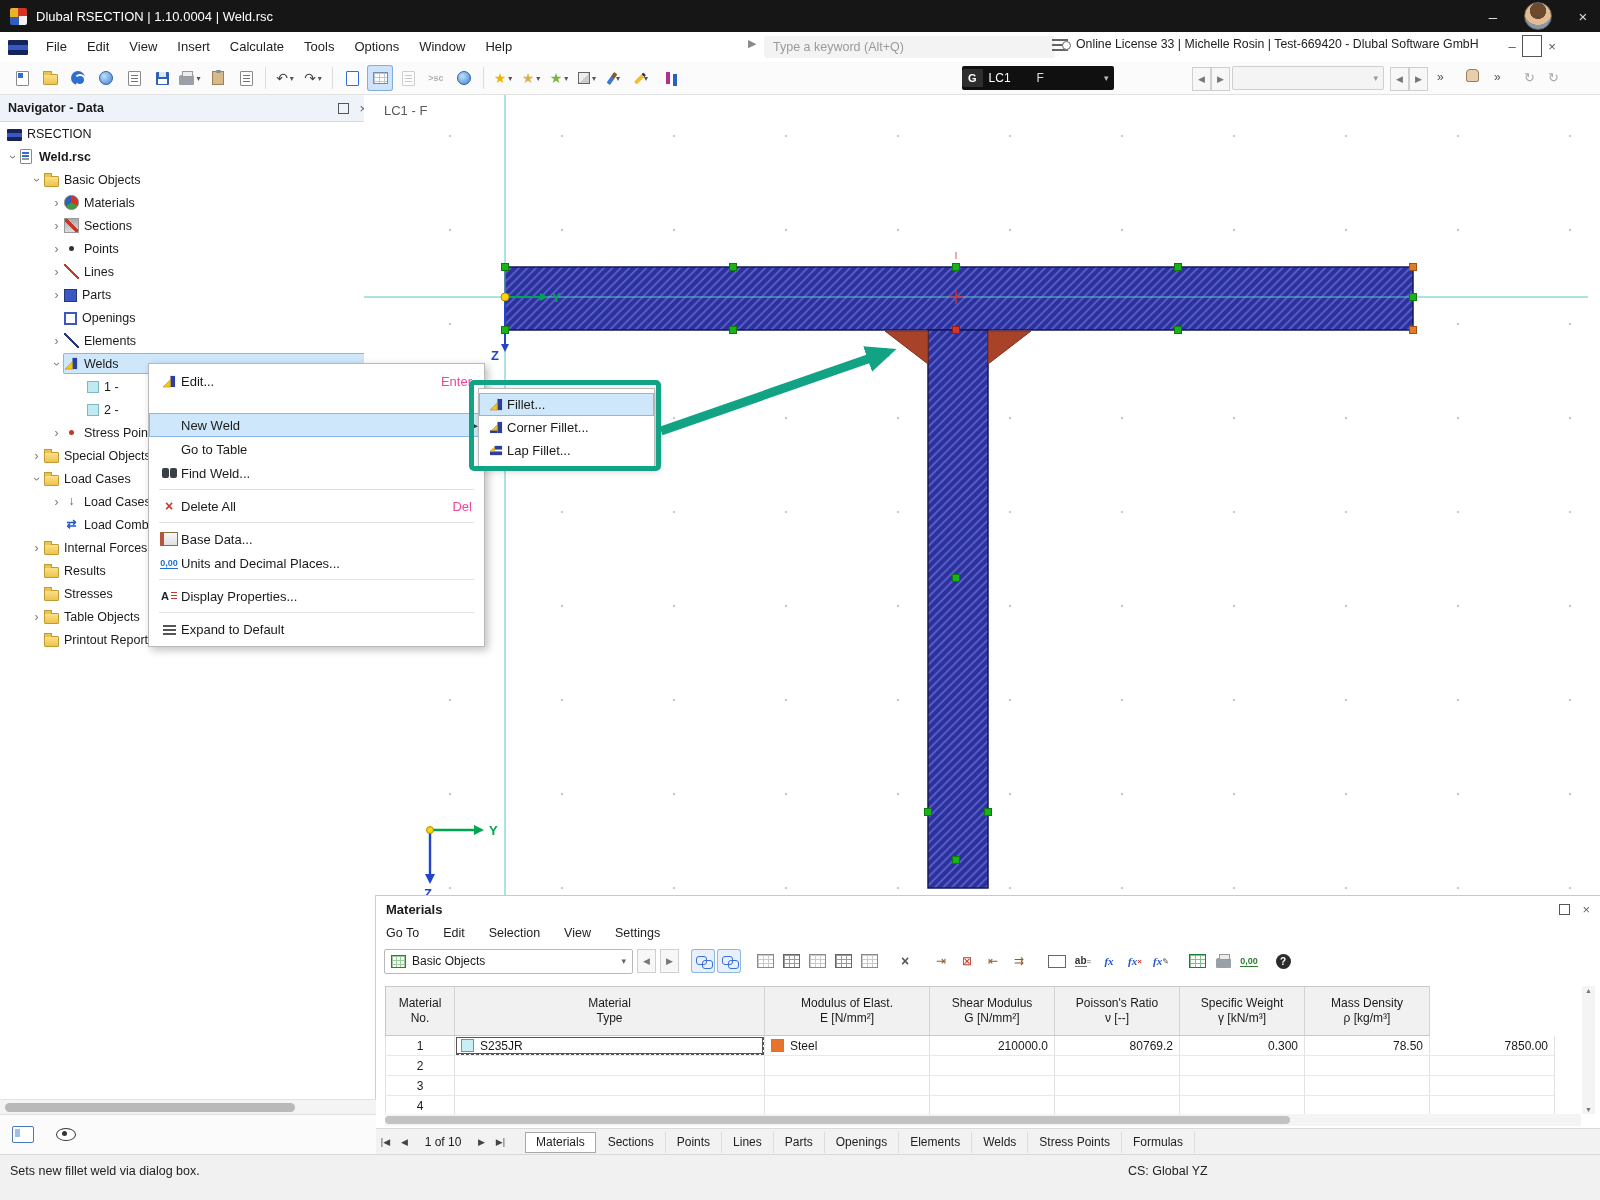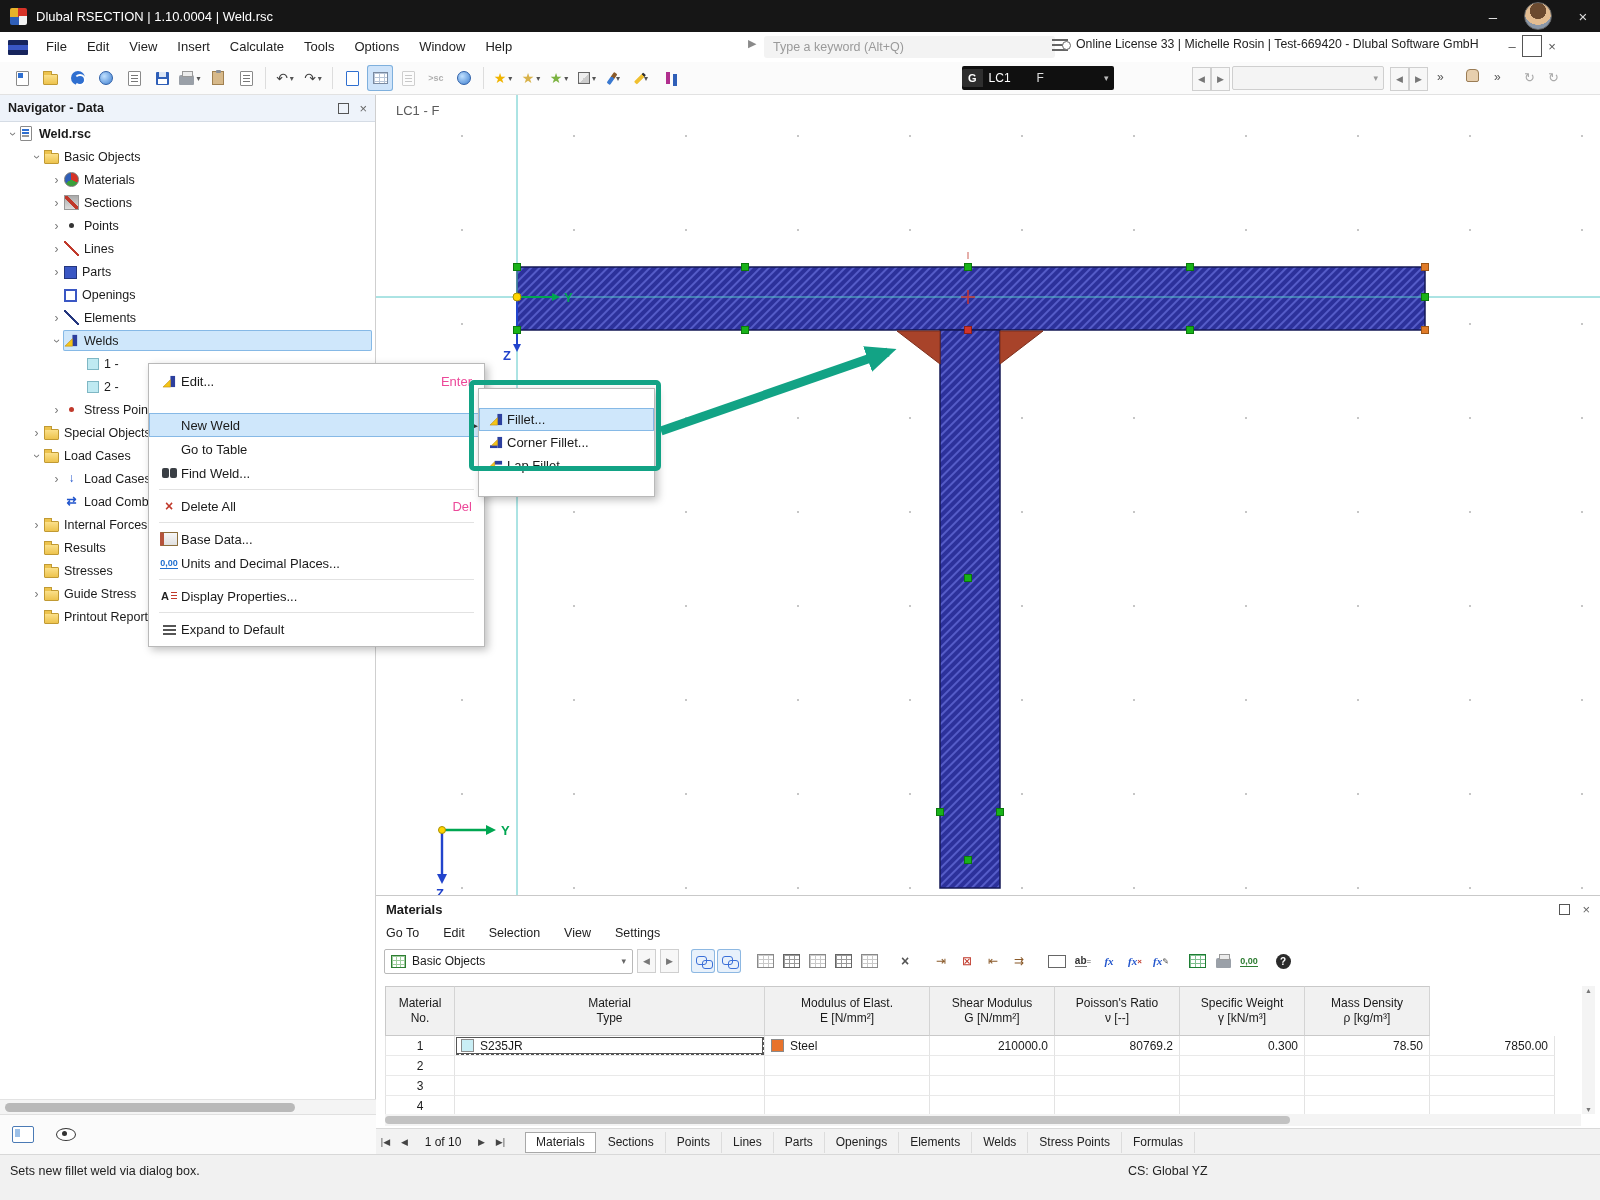--- a/index.html
+++ b/index.html
@@ -98,21 +98,21 @@
   .ti-loadcase{color:#2255cc;font-size:12px;line-height:15px;text-align:center;font-weight:bold;}
   .nav-hscroll{left:0;top:1004px;width:376px;height:15px;background:#f4f4f4;border-top:1px solid #e3e3e3;position:absolute;}
   .nav-hthumb{position:absolute;left:5px;top:3px;width:290px;height:9px;background:#b9b9b9;border-radius:5px;}
   .nav-footer{left:0;top:1019px;width:376px;height:40px;background:#fbfbfb;border-top:1px solid #e0e0e0;position:absolute;display:flex;align-items:center;padding-left:12px;gap:22px;box-sizing:border-box;}
   .nf-panel{width:20px;height:15px;border:1.5px solid #4a7ab5;border-radius:2px;position:relative;background:#fff;}
   .nf-panel::after{content:"";position:absolute;left:2px;top:2px;width:5px;height:8px;background:#9cc0e8;}
   .nf-eye{width:18px;height:11px;border:1.6px solid #333;border-radius:50%;position:relative;background:#fff;}
   .nf-eye::after{content:"";position:absolute;left:5px;top:2px;width:5px;height:5px;background:#333;border-radius:50%;}
 
   
-  .viewport{left:376px;top:95px;width:1224px;height:800px;background-color:#fff;background-image:radial-gradient(circle,#c6c6c6 1.1px,transparent 1.3px);background-size:112px 94px;background-position:30px 88px;}
+  .viewport{left:364px;top:95px;width:1224px;height:800px;background-color:#fff;background-image:radial-gradient(circle,#c6c6c6 1.1px,transparent 1.3px);background-size:112px 94px;background-position:30px 88px;}
   .vp-label{position:absolute;left:20px;top:8px;color:#5a5a5a;font-size:13px;}
 
   
   .ctxmenu{left:148px;top:363px;width:335px;background:#fff;border:1px solid #b9b9b9;box-shadow:3px 3px 8px rgba(0,0,0,.25);z-index:30;padding:5px 0;}
   .cm-row{height:24px;display:flex;align-items:center;padding:0 6px 0 8px;font-size:13px;}
   .cm-ic{width:24px;flex:none;display:flex;justify-content:center;align-items:center;}
   .cm-label{flex:1;}
   .cm-short{color:#ec4899;margin-right:6px;}
   .cm-arrow{width:12px;color:#333;font-size:11px;text-align:right;}
   .cm-row.hl{background:#cfe7fb;box-shadow:inset 0 0 0 1px #86b9e6;margin-top:20px;}
@@ -120,21 +120,21 @@
   .ic-binoc{position:relative;width:15px;height:10px;}
   .ic-binoc::before,.ic-binoc::after{content:"";position:absolute;top:0;width:7px;height:10px;background:#3a3f45;border-radius:2px;}
   .ic-binoc::after{left:8px;}
   .ic-delx{color:#c0392b;font-weight:bold;font-size:14px;line-height:14px;}
   .ic-book{width:13px;height:12px;background:linear-gradient(#f7f7f7,#e0e0e0);border:1px solid #8a6d3b;border-left:4px solid #b5533c;border-radius:1px;}
   .ic-zeros{color:#1f6fd0;font-weight:bold;font-size:9px;border-bottom:1.5px solid #1f6fd0;line-height:10px;}
   .ic-zeros.green{color:#2e7d32;border-bottom-color:#2e7d32;}
   .ic-alist{font-weight:bold;font-size:11px;color:#222;position:relative;padding-right:8px;}
   .ic-alist::after{content:"";position:absolute;right:0;top:2px;width:6px;height:8px;background:linear-gradient(#c0392b 1.5px,transparent 1.5px);background-size:6px 3px;}
   .ic-list{width:13px;height:11px;background:linear-gradient(#555 1.6px,transparent 1.6px);background-size:13px 4px;margin-top:2px;}
-  .submenu{left:478px;top:388px;width:175px;background:#fff;border:1px solid #b9b9b9;box-shadow:3px 3px 8px rgba(0,0,0,.25);z-index:31;padding:19px 0;}
+  .submenu{left:478px;top:388px;width:175px;background:#fff;border:1px solid #b9b9b9;box-shadow:3px 3px 8px rgba(0,0,0,.25);z-index:31;padding:4px 0;}
   .sm-row{height:23px;display:flex;align-items:center;padding:0 8px 0 6px;font-size:13px;}
   .sm-row.hl{background:#cfe7fb;box-shadow:inset 0 0 0 1px #86b9e6;}
   .sm-ic{width:22px;flex:none;display:flex;justify-content:center;}
   .anno-box{left:469px;top:380px;width:192px;height:91px;border:5px solid #12a385;border-radius:5px;z-index:55;box-sizing:border-box;pointer-events:none;}
 
   
   .mat-panel{left:376px;top:895px;width:1224px;height:259px;background:#fff;border-top:1px solid #c9c9c9;box-sizing:border-box;}
   .mat-title-row{height:26px;display:flex;align-items:center;padding:0 10px;}
   .mat-title{font-weight:bold;font-size:13px;}
   .mat-menu{height:22px;display:flex;align-items:center;padding-left:10px;gap:24px;font-size:12.5px;color:#222;}
@@ -323,20 +323,24 @@
   <div class="abs nav-panel">
     <div class="nav-header">
       <span class="nav-title">Navigator - Data</span>
       <span class="nav-hicons">
         <span class="sq"></span>
         <span style="font-size:13px">×</span>
       </span>
     </div>
 
     <div class="trow lvl0">
+        <span class="ti ti-logo"></span>
+        <span class="tlabel">RSECTION</span>
+      </div>
+    <div class="trow lvl0">
         <span class="chev open">›</span>
         <span class="ti ti-file"></span>
         <span class="tlabel" style="font-weight:bold">Weld.rsc</span>
       </div>
     <div class="trow lvl1">
         <span class="chev open">›</span>
         <span class="ti ti-folder"></span>
         <span class="tlabel">Basic Objects</span>
       </div>
     <div class="trow lvl2">
@@ -428,21 +432,21 @@
         <span class="tlabel">Results</span>
       </div>
     <div class="trow lvl1">
         <span class="chev"> </span>
         <span class="ti ti-folder"></span>
         <span class="tlabel">Stresses</span>
       </div>
     <div class="trow lvl1">
         <span class="chev">›</span>
         <span class="ti ti-folder"></span>
-        <span class="tlabel">Guide Stress</span>
+        <span class="tlabel">Table Objects</span>
       </div>
     <div class="trow lvl1">
         <span class="chev"> </span>
         <span class="ti ti-folder"></span>
         <span class="tlabel">Printout Reports</span>
       </div>
 
     <div class="nav-hscroll">
         <div class="nav-hthumb"></div>
       </div>

